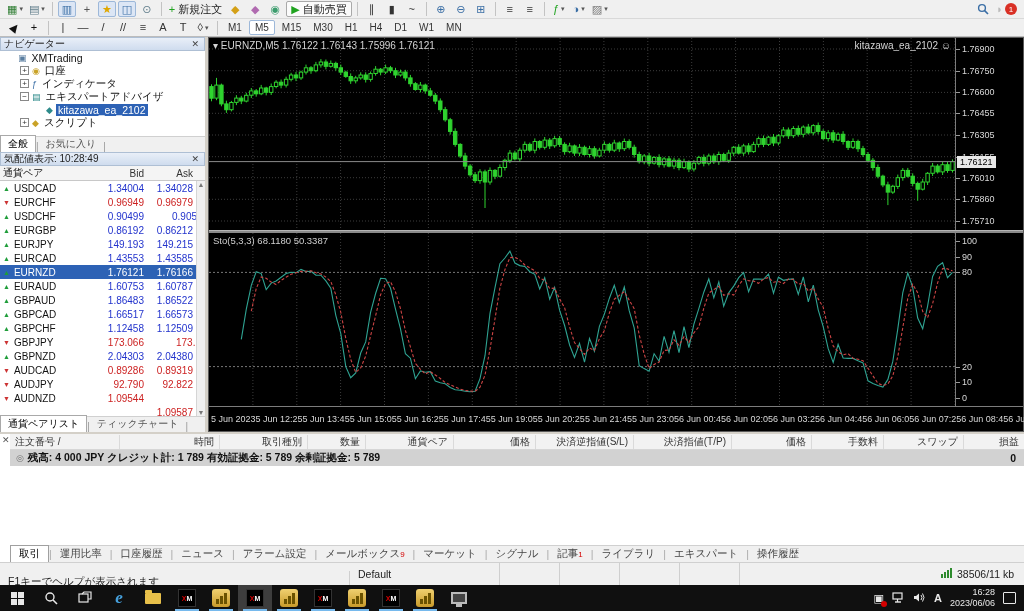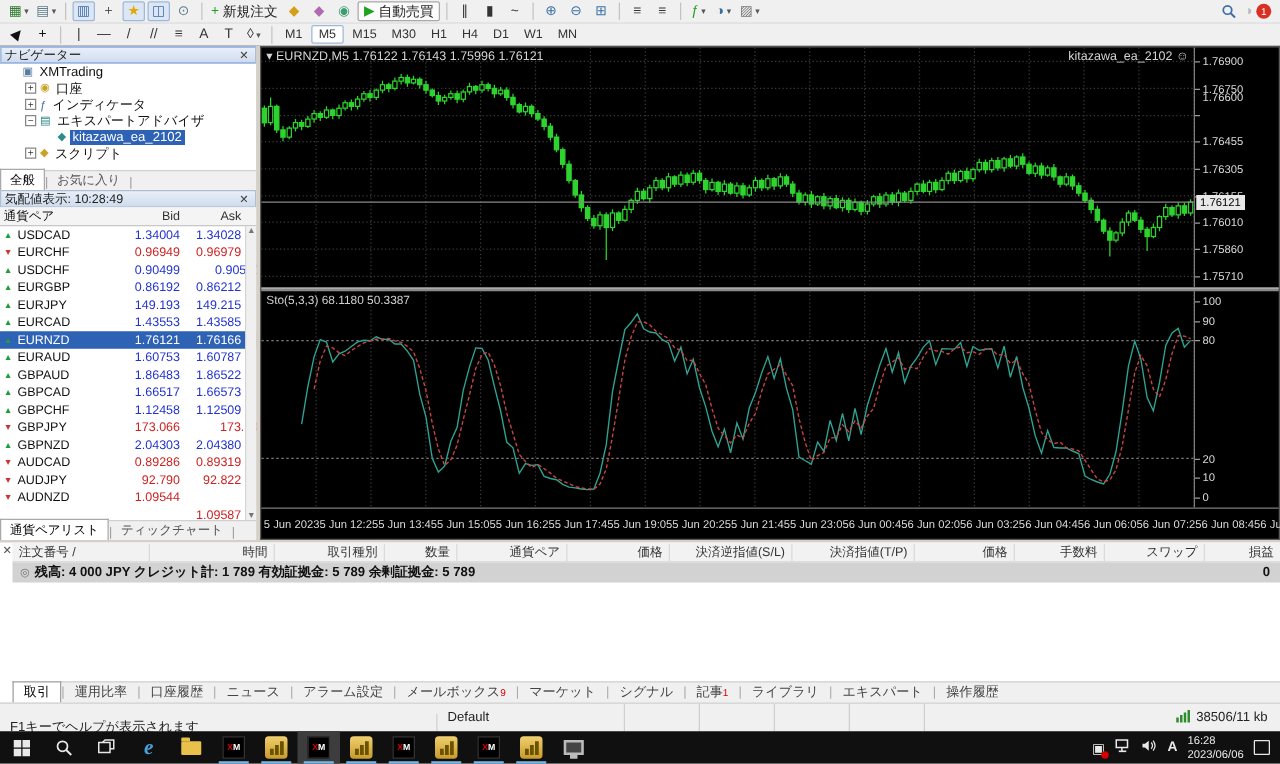--- a/index.html
+++ b/index.html
@@ -126,21 +126,21 @@
     font-weight:bold; display:flex; align-items:center; justify-content:center; }
   .xm-ic i { color:#d40000; font-style:normal; }
   .mt4-ic { width:18px; height:18px; background:linear-gradient(#f0d070,#c89a2a); border-radius:3px;
     display:flex; align-items:flex-end; justify-content:center; gap:1px; padding-bottom:3px; }
   .mt4-ic span { width:3px; background:#6b5200; display:inline-block; }
   .mon-ic { width:16px; height:12px; border:2px solid #bbb; background:#444; position:relative; }
   .mon-ic:after { content:""; position:absolute; left:3px; bottom:-5px; width:6px; height:3px; background:#bbb; }
   #tray { margin-left:auto; display:flex; align-items:center; gap:8px; padding-right:8px; color:#e8e8e8; }
   .tray-ic { font-size:11px; position:relative; }
   .tray-badge { position:absolute; right:-3px; bottom:-2px; width:6px; height:6px; background:#d40000; border-radius:50%; }
-  #clock { text-align:left; font-size:9px; line-height:1.2; }
+  #clock { text-align:right; font-size:9px; line-height:1.2; }
   #action-center { width:13px; height:12px; border:1px solid #e8e8e8; border-radius:1px; }
   .ie-e { color:#46a0dc; font-size:17px; font-weight:bold; font-family:"Liberation Serif",serif; font-style:italic; }
   .folder-ic { width:16px; height:11px; background:#e8c04a; border-radius:1px; position:relative; }
   .folder-ic:before { content:""; position:absolute; top:-3px; left:0; width:7px; height:3px; background:#e8c04a;
     border-radius:1px 1px 0 0; }
 </style>
 </head>
 <body>
 
 <div id="app">
@@ -850,21 +850,21 @@
           <line x1="0" y1="39.4" x2="746" y2="39.4" stroke="#777" stroke-dasharray="2,2"></line>
           <polyline points="32.3,106.3 37.3,76.2 42.3,52.3 47.2,38.7 52.2,40.6 57.2,56.6 62.2,50.1 67.1,48.0 72.1,44.2 77.1,40.5 82.1,39.2 87.0,39.6 92.0,36.4 97.0,38.5 102.0,38.3 106.9,42.2 111.9,42.2 116.9,47.9 121.8,55.2 126.8,82.3 131.8,100.7 136.8,133.6 141.7,144.7 146.7,140.0 151.7,120.0 156.7,108.9 161.6,79.3 166.6,60.5 171.6,45.3 176.6,45.8 181.5,55.0 186.5,76.1 191.5,95.8 196.4,120.7 201.4,125.2 206.4,145.7 211.4,137.9 216.3,139.3 221.3,138.7 226.3,148.1 231.3,149.8 236.2,150.8 241.2,154.5 246.2,156.7 251.2,157.3 256.1,158.2 261.1,158.7 266.1,158.2 271.0,145.6 276.0,122.7 281.0,80.3 286.0,54.6 290.9,30.7 295.9,25.0 300.9,18.1 305.9,30.0 310.8,32.6 315.8,33.4 320.8,38.7 325.8,41.3 330.7,55.9 335.7,44.8 340.7,66.1 345.6,54.4 350.6,77.2 355.6,92.5 360.6,112.0 365.5,124.4 370.5,110.3 375.5,129.2 380.5,105.4 385.4,118.2 390.4,93.4 395.4,81.1 400.4,65.2 405.3,52.3 410.3,69.7 415.3,54.0 420.2,77.7 425.2,94.9 430.2,132.6 435.2,135.6 440.1,138.3 445.1,120.7 450.1,128.2 455.1,103.3 460.0,119.4 465.0,97.7 470.0,119.7 475.0,93.7 479.9,114.6 484.9,91.2 489.9,75.3 494.8,59.2 499.8,45.8 504.8,64.8 509.8,49.0 514.7,73.2 519.7,59.8 524.7,53.1 529.7,44.7 534.6,39.7 539.6,58.7 544.6,46.0 549.6,46.1 554.5,46.3 559.5,41.1 564.5,60.2 569.4,44.2 574.4,47.3 579.4,46.4 584.4,45.9 589.3,61.3 594.3,43.9 599.3,68.8 604.3,52.2 609.2,76.8 614.2,93.6 619.2,115.7 624.2,129.5 629.1,111.4 634.1,125.0 639.1,125.4 644.0,125.4 649.0,127.8 654.0,129.9 659.0,147.8 663.9,150.6 668.9,152.6 673.9,154.1 678.9,146.4 683.8,128.4 688.8,95.9 693.8,59.7 698.8,39.9 703.7,54.3 708.7,85.0 713.7,95.7 718.6,73.1 723.6,43.4 728.6,33.3 733.6,29.7 738.5,44.7 743.5,39.3" fill="none" stroke="#2fa392" stroke-width="1.1"></polyline>
           <polyline points="42.3,78.2 47.2,55.7 52.2,43.9 57.2,45.3 62.2,49.1 67.1,51.6 72.1,47.4 77.1,44.2 82.1,41.3 87.0,39.8 92.0,38.4 97.0,38.2 102.0,37.8 106.9,39.7 111.9,40.9 116.9,44.1 121.8,48.4 126.8,61.8 131.8,79.4 136.8,105.5 141.7,126.3 146.7,139.4 151.7,134.9 156.7,123.0 161.6,102.7 166.6,82.9 171.6,61.7 176.6,50.5 181.5,48.7 186.5,59.0 191.5,75.6 196.4,97.5 201.4,113.9 206.4,130.5 211.4,136.3 216.3,141.0 221.3,138.6 226.3,142.0 231.3,145.5 236.2,149.6 241.2,151.7 246.2,154.0 251.2,156.2 256.1,157.4 261.1,158.1 266.1,158.4 271.0,154.2 276.0,142.2 281.0,116.2 286.0,85.8 290.9,55.2 295.9,36.7 300.9,24.6 305.9,24.3 310.8,26.9 315.8,32.0 320.8,34.9 325.8,37.8 330.7,45.3 335.7,47.3 340.7,55.6 345.6,55.1 350.6,65.9 355.6,74.7 360.6,93.9 365.5,109.6 370.5,115.6 375.5,121.3 380.5,115.0 385.4,117.6 390.4,105.7 395.4,97.6 400.4,79.9 405.3,66.2 410.3,62.4 415.3,58.7 420.2,67.1 425.2,75.6 430.2,101.8 435.2,121.1 440.1,135.5 445.1,131.5 450.1,129.0 455.1,117.4 460.0,117.0 465.0,106.8 470.0,112.3 475.0,103.7 479.9,109.3 484.9,99.8 489.9,93.7 494.8,75.2 499.8,60.1 504.8,56.6 509.8,53.2 514.7,62.3 519.7,60.7 524.7,62.0 529.7,52.5 534.6,45.8 539.6,47.7 544.6,48.1 549.6,50.3 554.5,46.1 559.5,44.5 564.5,49.2 569.4,48.5 574.4,50.6 579.4,46.0 584.4,46.5 589.3,51.2 594.3,50.3 599.3,58.0 604.3,54.9 609.2,65.9 614.2,74.2 619.2,95.4 624.2,112.9 629.1,118.8 634.1,121.9 639.1,120.6 644.0,125.2 649.0,126.2 654.0,127.7 659.0,135.2 663.9,142.8 668.9,150.3 673.9,152.4 678.9,151.0 683.8,142.9 688.8,123.6 693.8,94.6 698.8,65.2 703.7,51.3 708.7,59.7 713.7,78.4 718.6,84.6 723.6,70.7 728.6,49.9 733.6,35.5 738.5,35.9 743.5,37.9" fill="none" stroke="#cc4444" stroke-width="1.1" stroke-dasharray="3,2"></polyline>
         </svg>
       <div id="price-axis">
           <span class="axis-tick" style="top: 11px;"></span>
           <span class="axis-lab" style="top: 6px;">1.76900</span>
           <span class="axis-tick" style="top: 33px;"></span>
           <span class="axis-lab" style="top: 28px;">1.76750</span>
           <span class="axis-tick" style="top: 54px;"></span>
-          <span class="axis-lab" style="top: 35px;">1.76600</span>
+          <span class="axis-lab" style="top: 49px;">1.76600</span>
           <span class="axis-tick" style="top: 75px;"></span>
           <span class="axis-lab" style="top: 70px;">1.76455</span>
           <span class="axis-tick" style="top: 97px;"></span>
           <span class="axis-lab" style="top: 92px;">1.76305</span>
           <span class="axis-tick" style="top: 119px;"></span>
           <span class="axis-lab" style="top: 114px;">1.76155</span>
           <span class="axis-tick" style="top: 140px;"></span>
           <span class="axis-lab" style="top: 135px;">1.76010</span>
           <span class="axis-tick" style="top: 161px;"></span>
           <span class="axis-lab" style="top: 156px;">1.75860</span>

